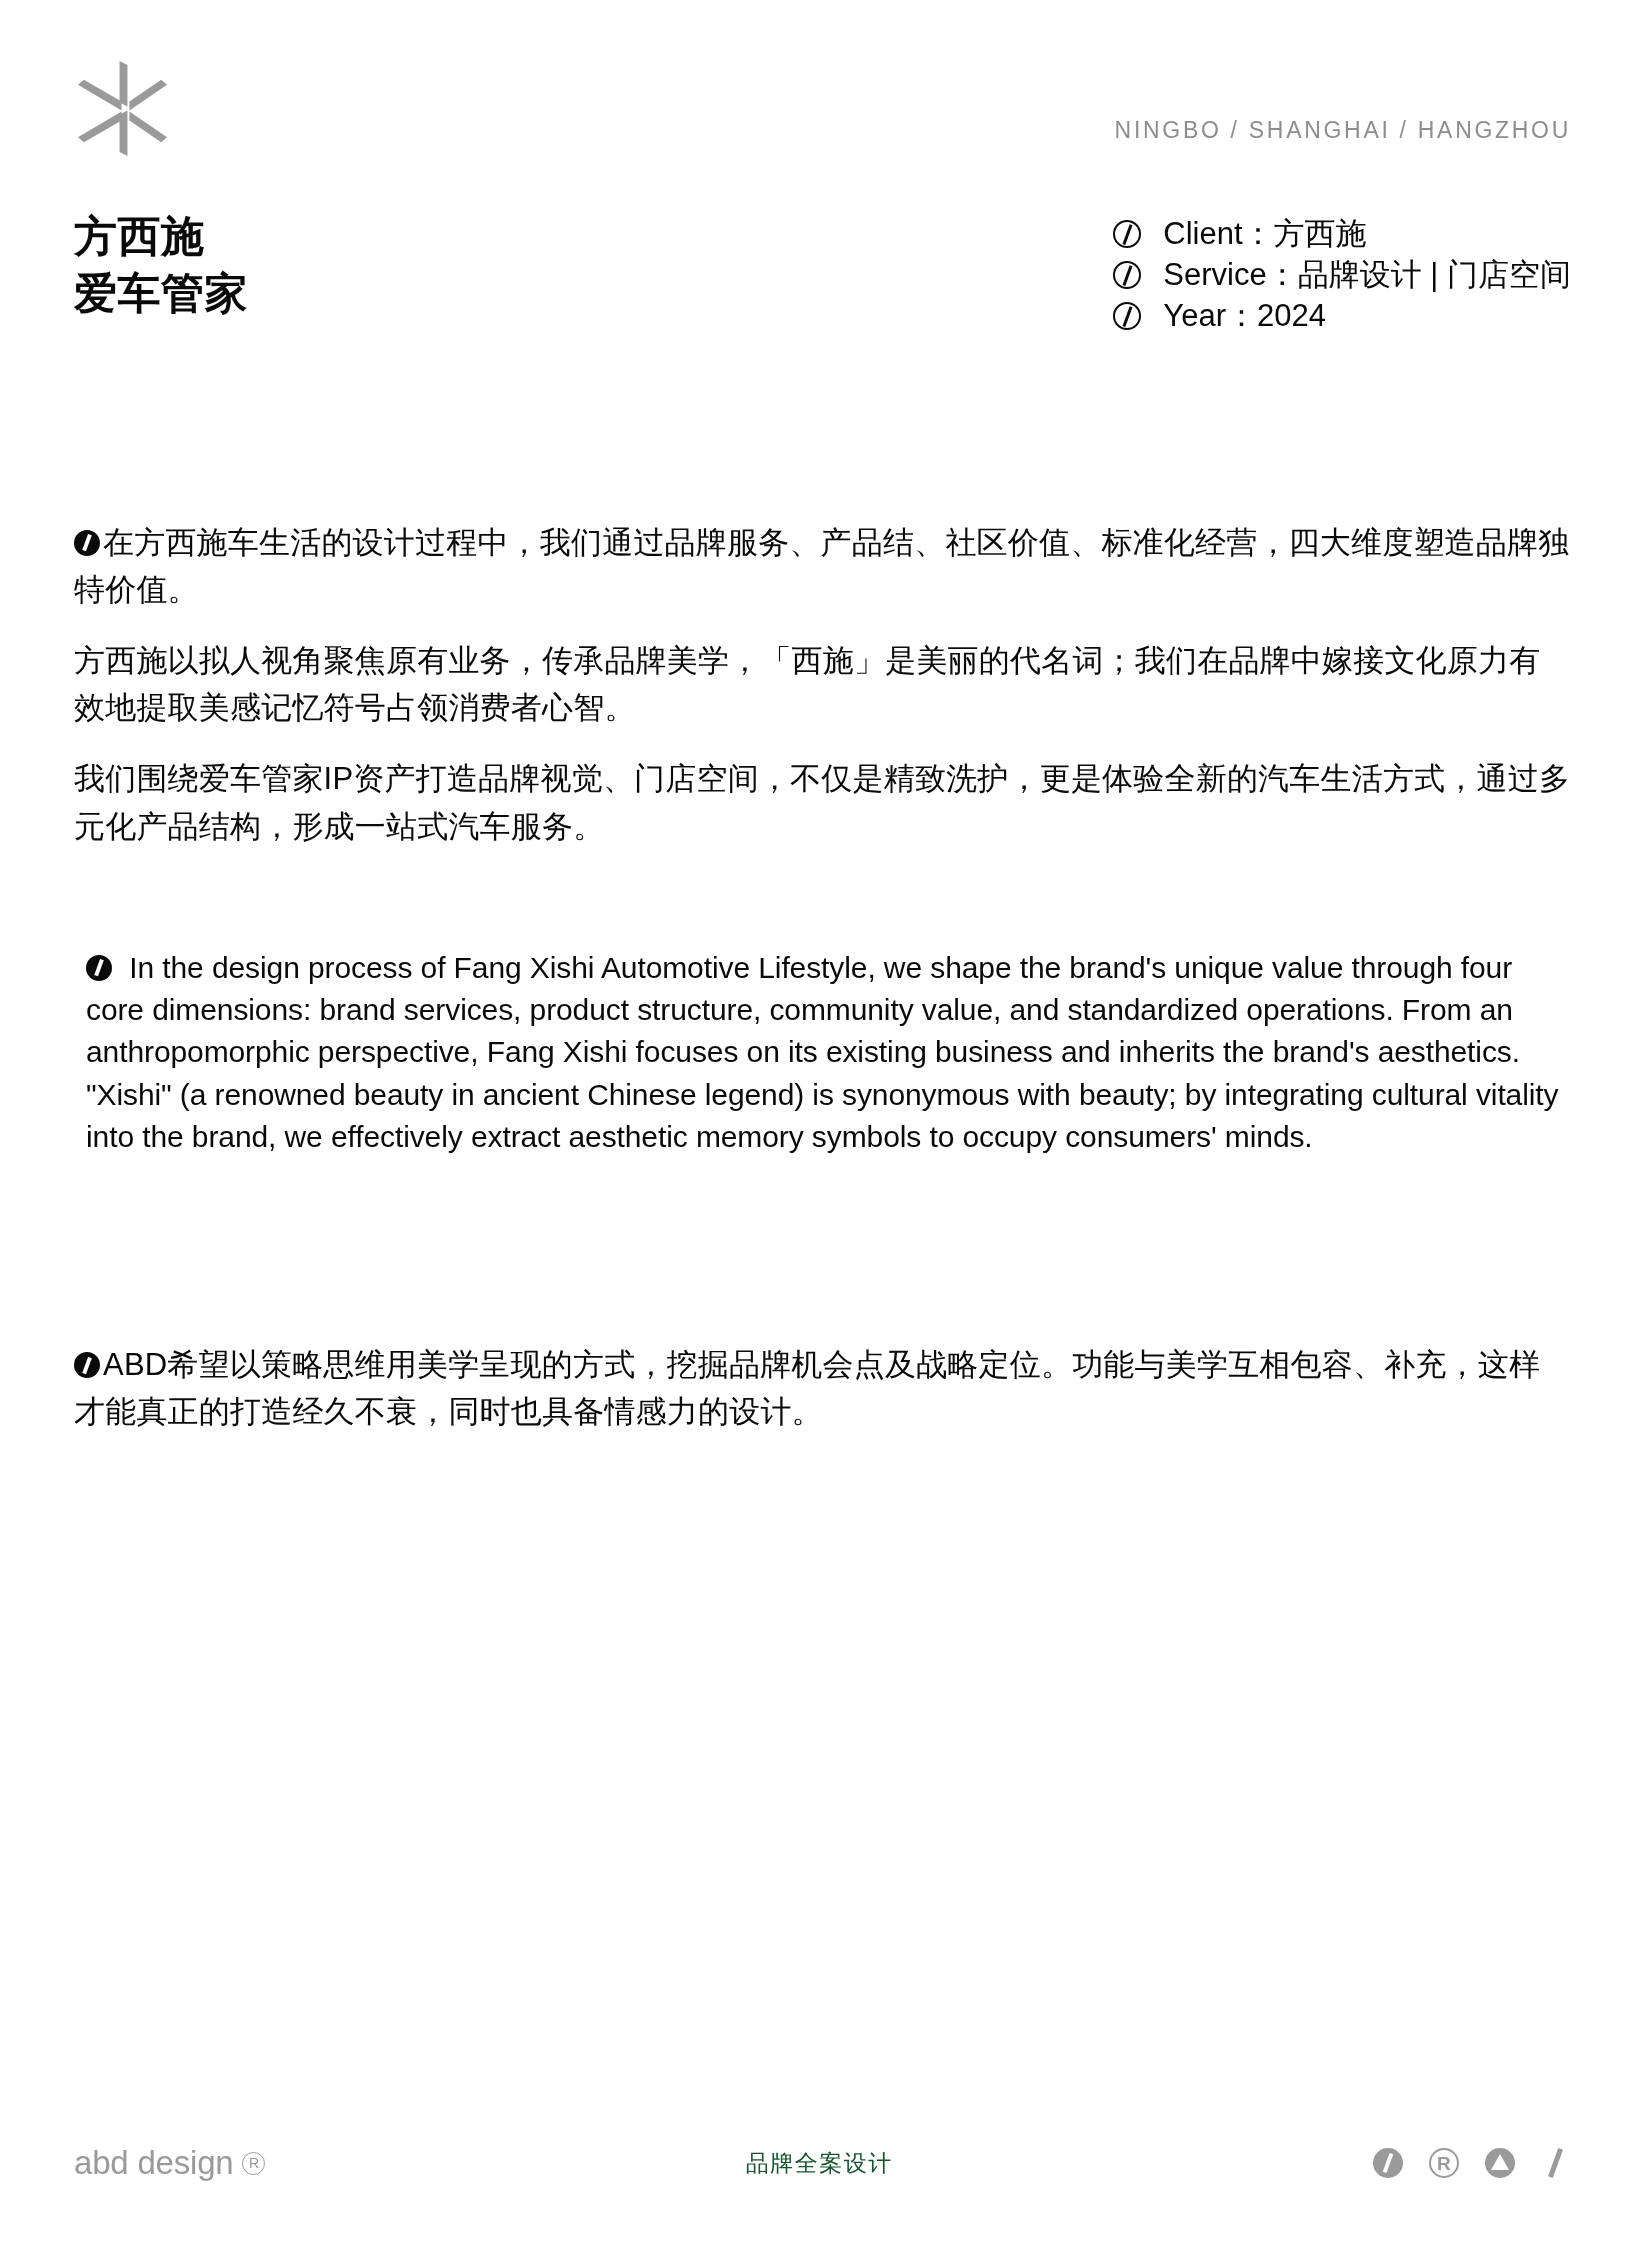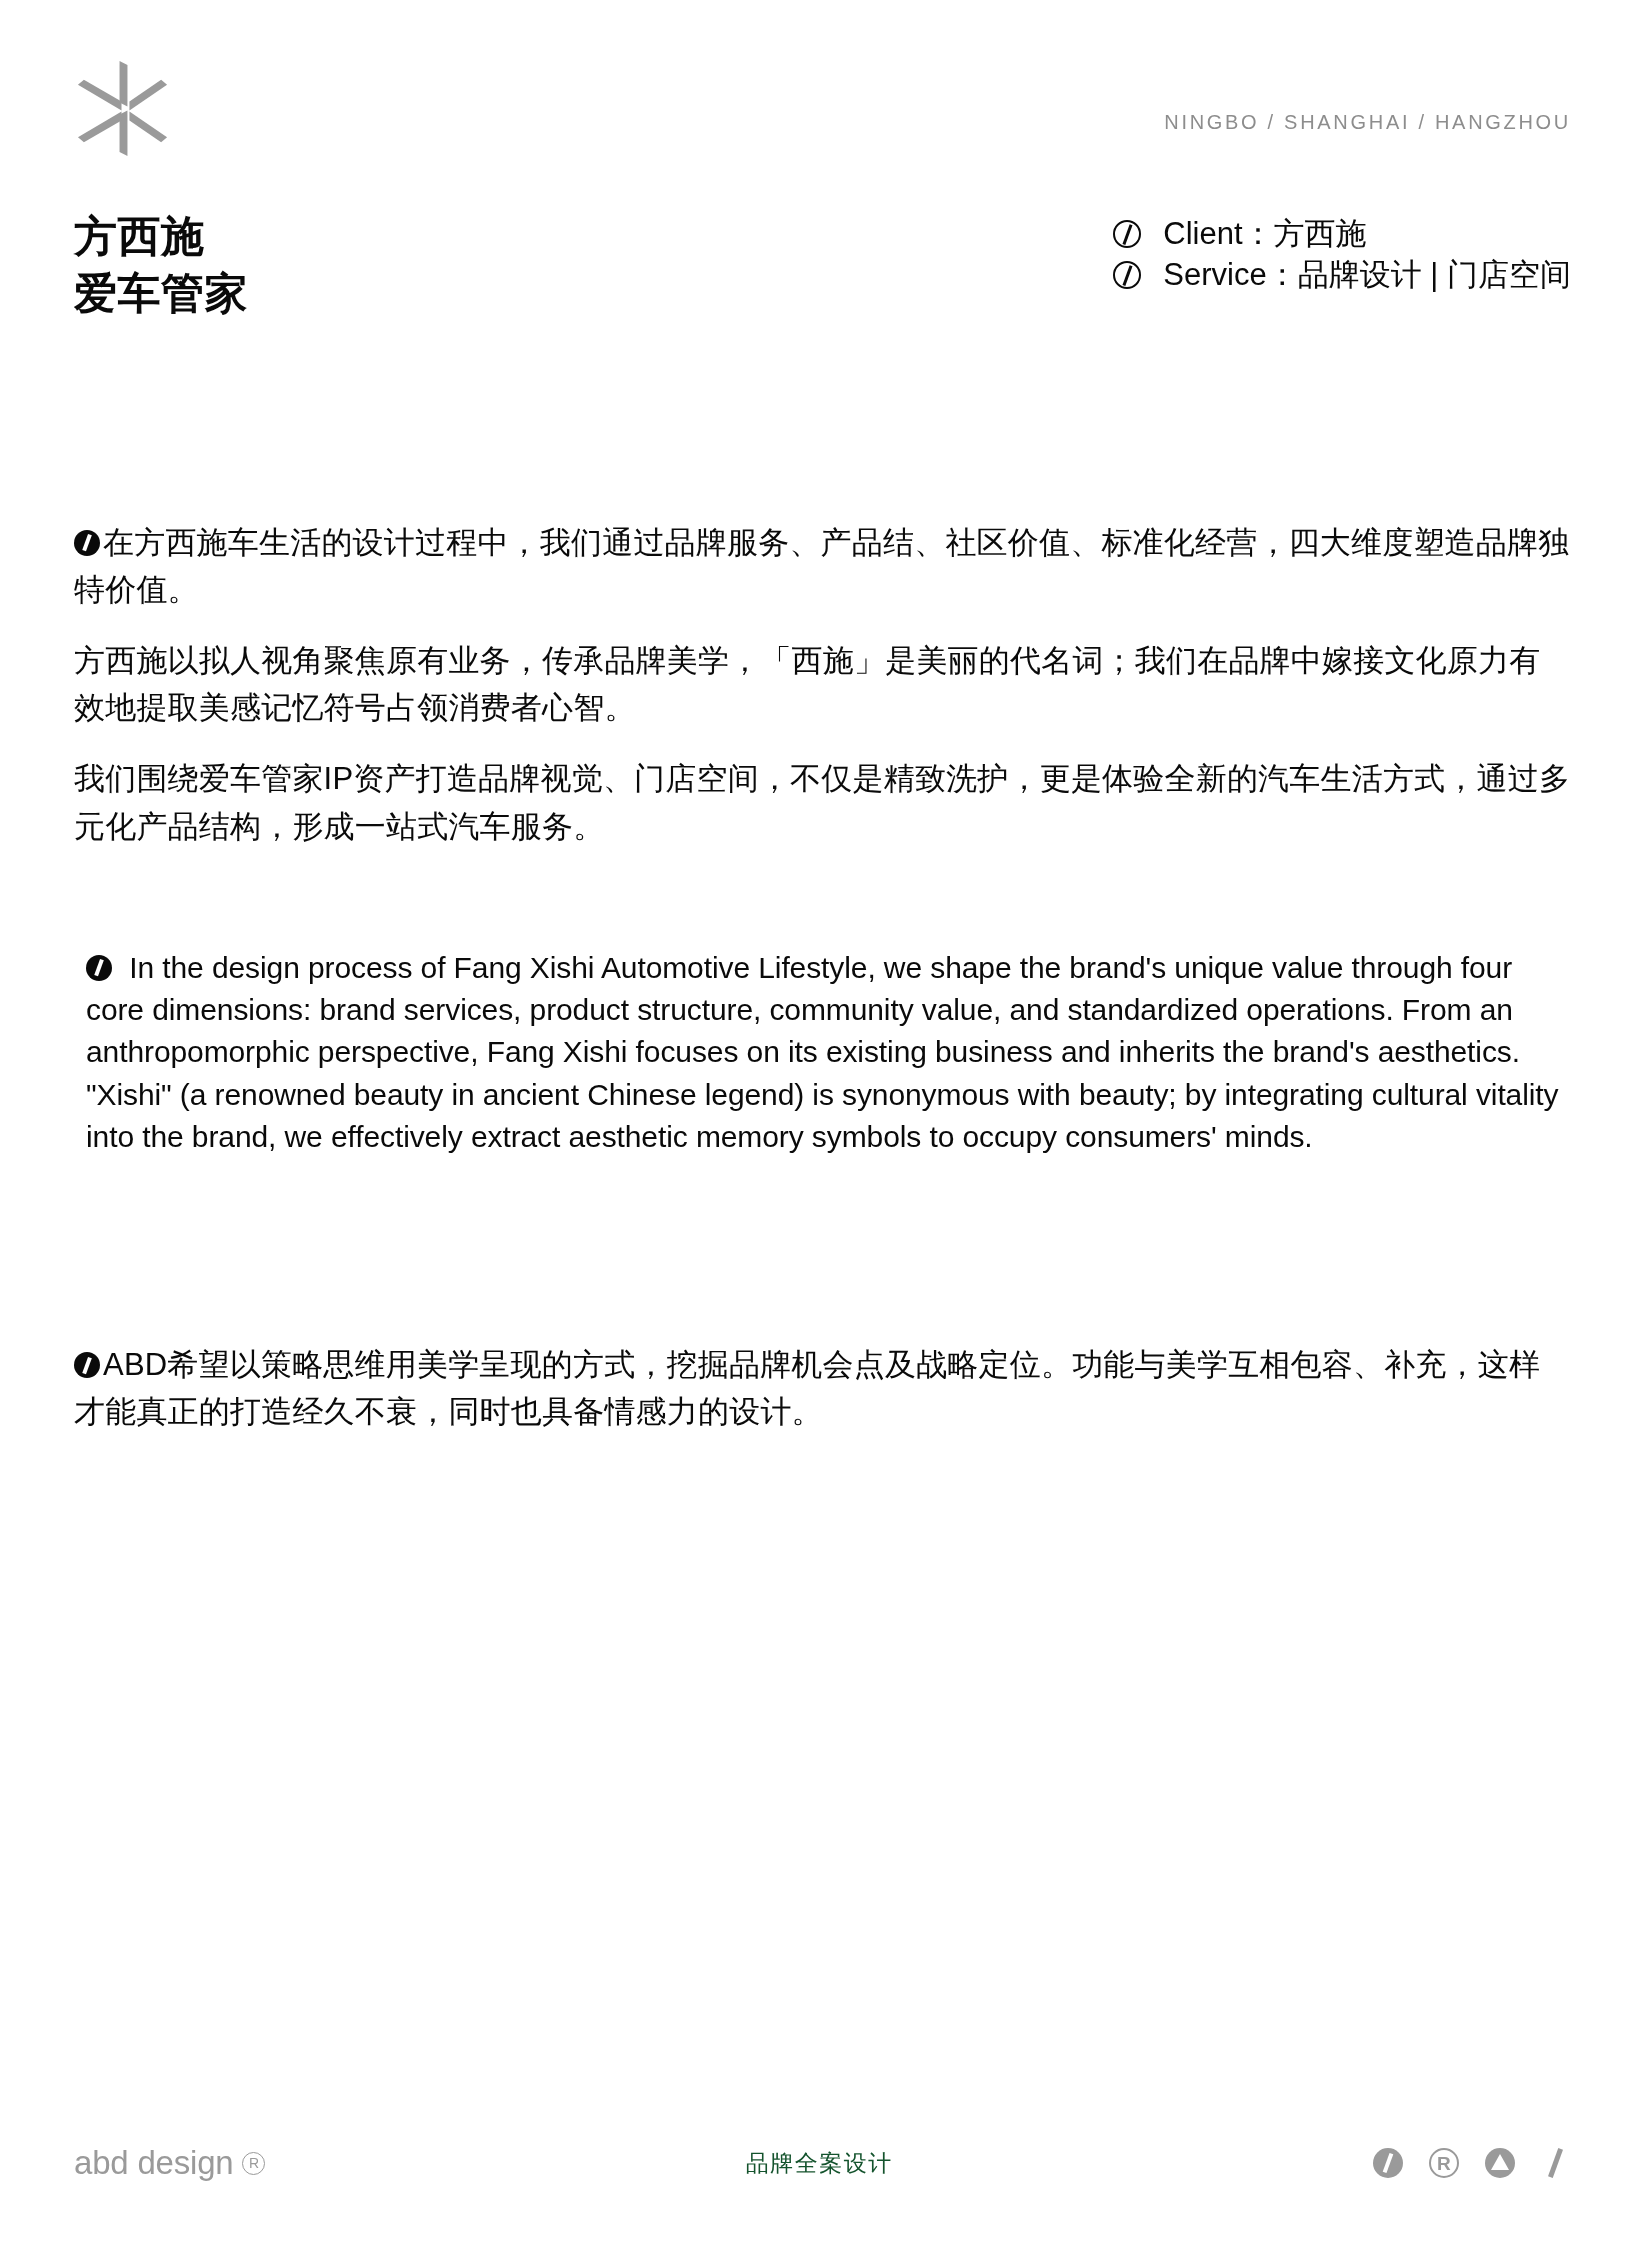--- a/index.html
+++ b/index.html
@@ -32,22 +32,22 @@
   .brandmark {
     position: absolute;
     left: 0;
     top: 59px;
     width: 99px;
     height: 99px;
   }
   .cities {
     position: absolute;
     right: 0;
-    top: 111px;
-    font-size: 20px;
+    top: 117px;
+    font-size: 23px;
     letter-spacing: 2.7px;
     color: #8d8d8d;
     font-weight: 400;
     white-space: nowrap;
   }
 
   
   .title-row {
     position: relative;
     height: 163px;
@@ -294,20 +294,24 @@
     </div>
     <div class="meta">
       <div class="meta-line">
         <span class="ico-slash-outline"></span>
         <span class="meta-text">Client：方西施</span>
       </div>
       <div class="meta-line">
         <span class="ico-slash-outline"></span>
         <span class="meta-text">Service：品牌设计 | 门店空间</span>
       </div>
+      <div class="meta-line">
+        <span class="ico-slash-outline"></span>
+        <span class="meta-text">Year：2024</span>
+      </div>
     </div>
   </div>
 
   <div class="body-zone">
 
     <div class="cn-block">
       <p class="cn-para tight">
         <span class="bullet"></span><span>在方西施车生活的设计过程中，我们通过品牌服务、产品结、社区价值、标准化经营，四大维度塑造品牌独特价值。</span>
       </p>
       <p class="cn-para tight">方西施以拟人视角聚焦原有业务，传承品牌美学，「西施」是美丽的代名词；我们在品牌中嫁接文化原力有效地提取美感记忆符号占领消费者心智。</p>

